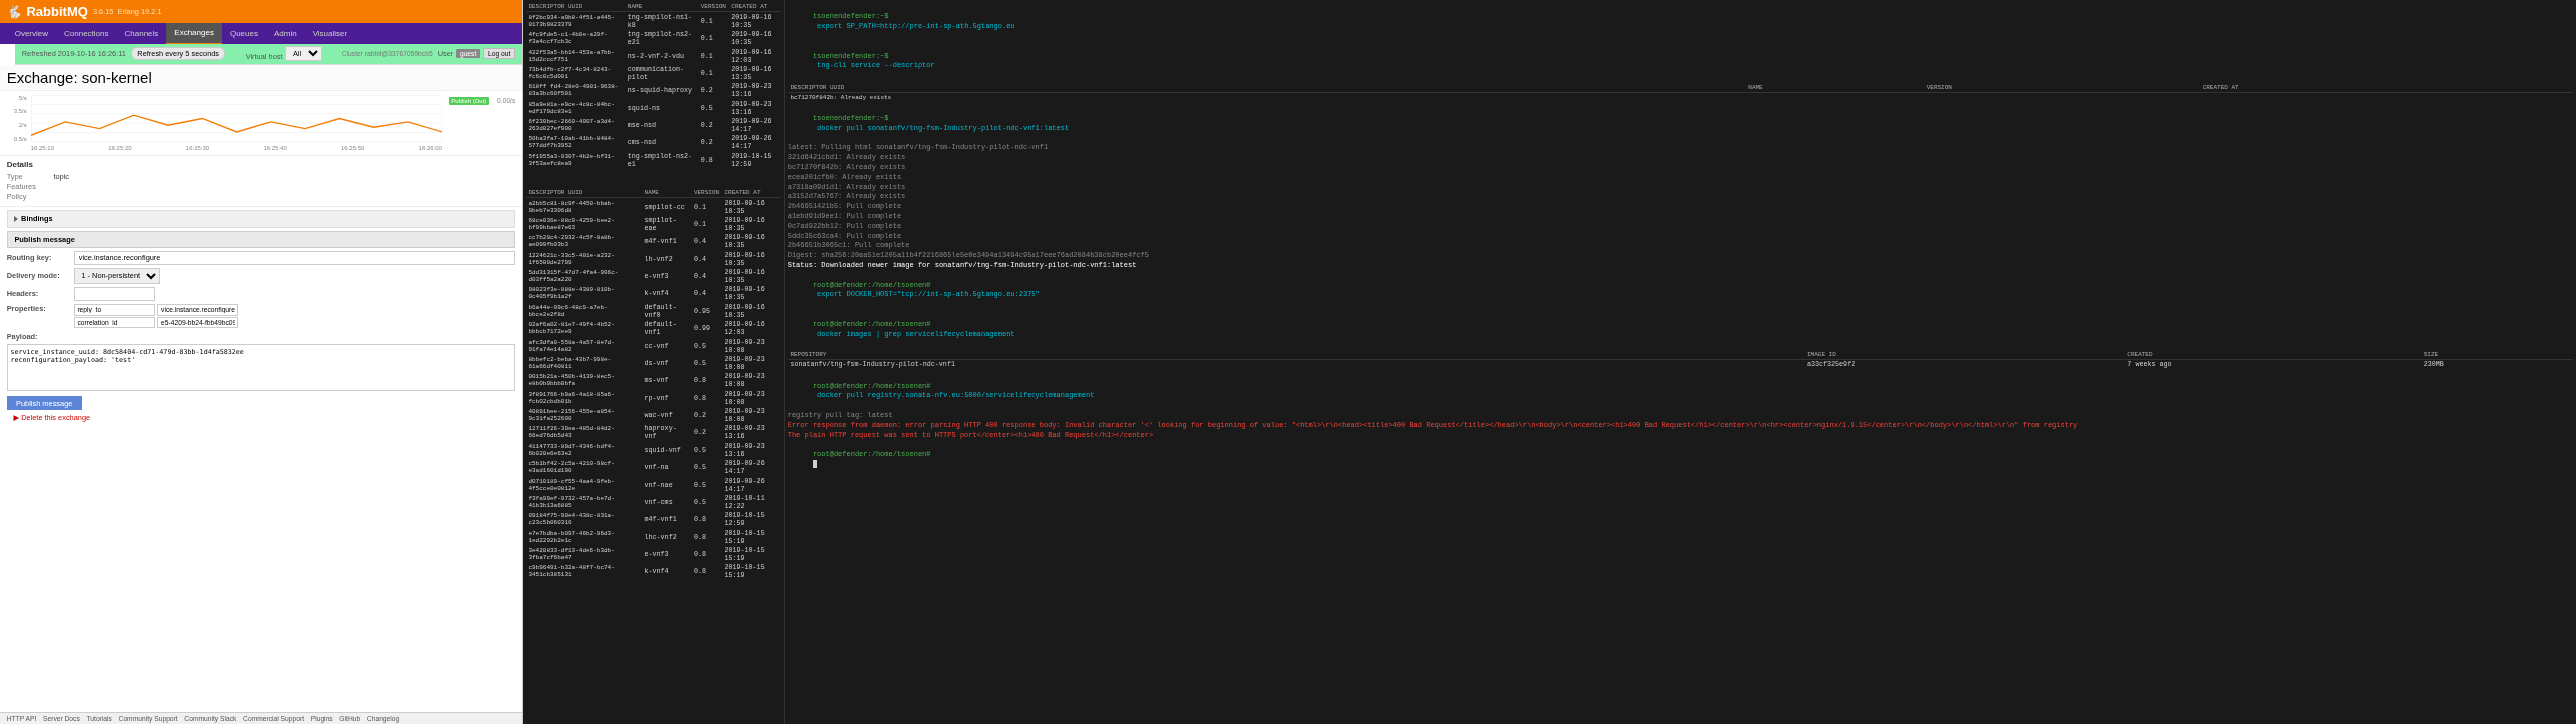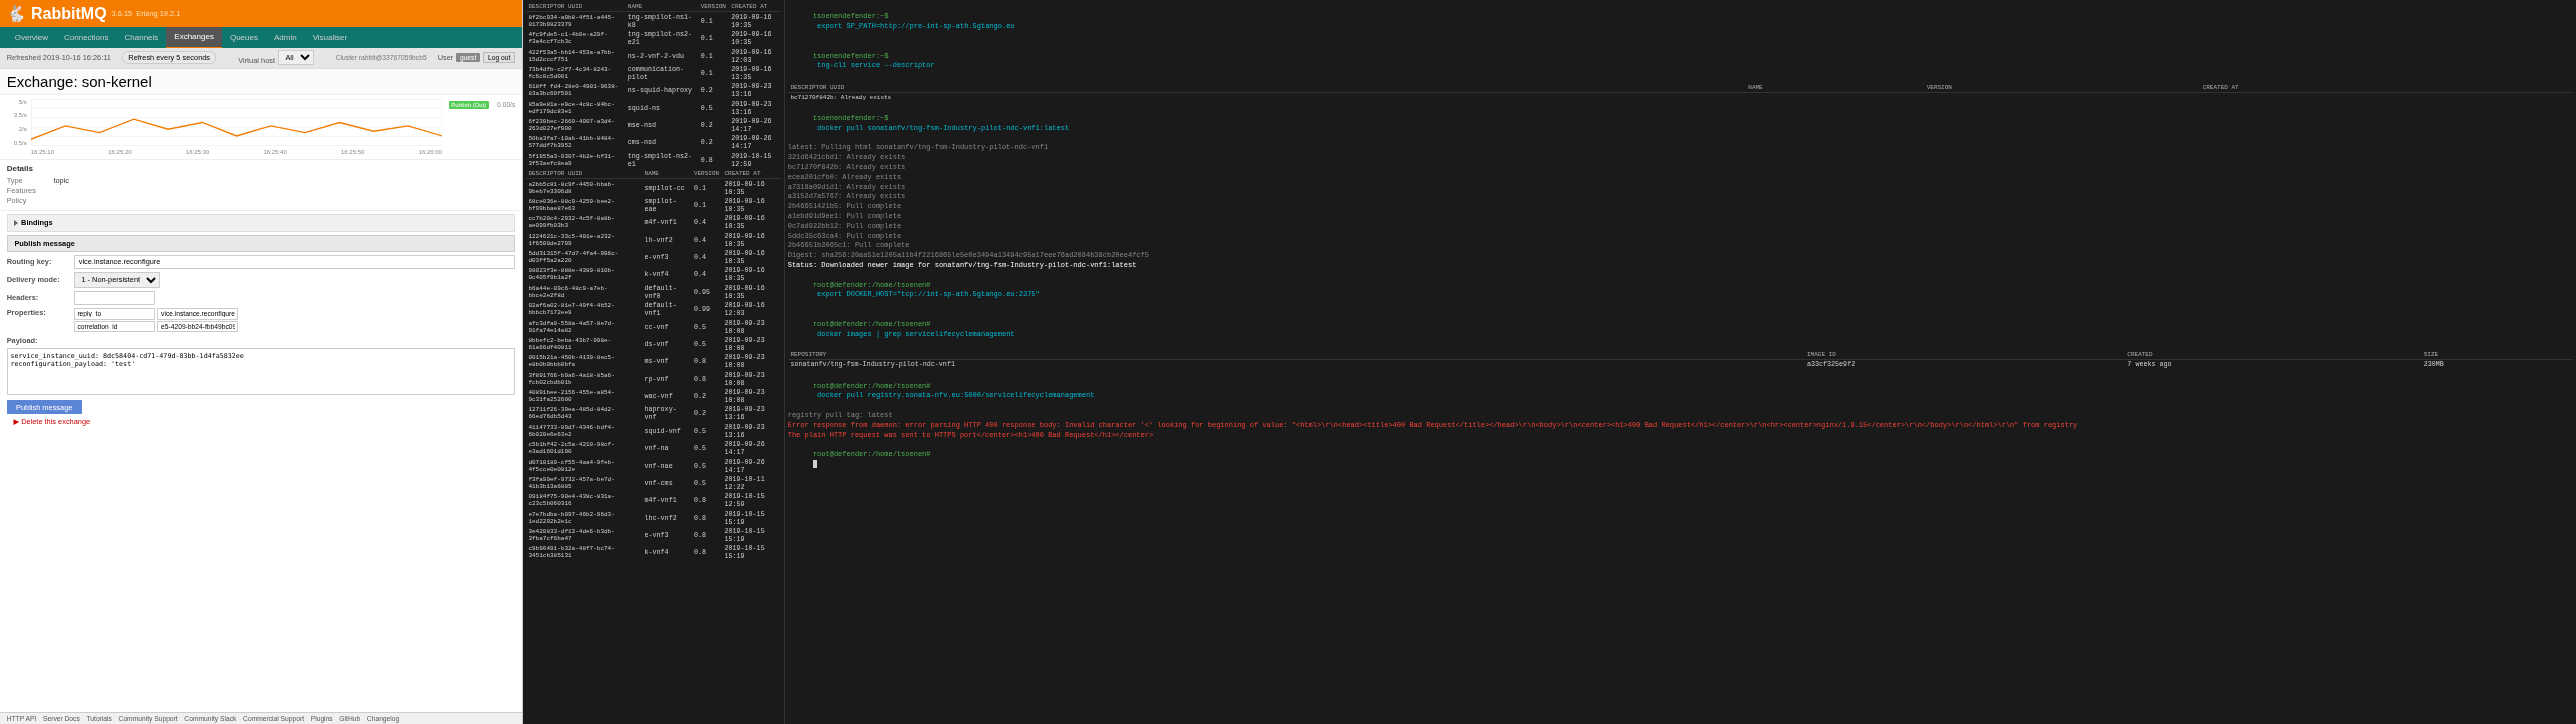--- a/index.html
+++ b/index.html
@@ -36,51 +36,52 @@
       font-size: 8.7px;
     }
     .logo-area {
       display: flex;
       align-items: center;
       gap: 4px;
     }
     .logo-rabbit {
       color: white;
       font-weight: bold;
-      font-size: 16px;
+      font-size: 13px;
     }
     .version-info {
       font-size: 7.4px;
       color: #ffe0b2;
       margin-left: 1px;
     }
     .nav-bar {
-      background: #0f766e;
+      background: #4c1d95;
       display: flex;
       align-items: center;
       padding: 0 6.7px;
     }
     .nav-item {
       color: #ccc;
       padding: 5.4px 8px;
       font-size: 8px;
       cursor: pointer;
       text-decoration: none;
     }
     .nav-item.active { color: white; background: #555; border-bottom: 1.3px solid #f57c00; }
 
     .sub-bar {
-      background: #e5e5e5;
+      background: #86efac;
       border-bottom: 0.7px solid #ddd;
       padding: 2.7px 6.7px;
       display: flex;
       align-items: center;
-      gap: 11px;
+      gap: 5px;
       font-size: 7.4px;
       color: #555;
+      margin-left: 15px;
     }
     .refresh-btn {
       background: #e8e8e8;
       border: 0.7px solid #ccc;
       padding: 1.3px 5.4px;
       font-size: 7.4px;
       cursor: pointer;
       border-radius: 6px;
     }
     .virtual-host-area {
@@ -525,21 +526,21 @@
     <a>Plugins</a>
     <a>GitHub</a>
     <a>Changelog</a>
   </div>
 </div>
 
 <div id="right-panel">
 
   <div class="terminal-left">
 
-    <div style="margin-bottom:1px;">
+    <div style="margin-bottom:20px;">
       <table class="term-table">
         <thead>
           <tr>
             <th>DESCRIPTOR UUID</th>
             <th>NAME</th>
             <th>VERSION</th>
             <th>CREATED AT</th>
           </tr>
         </thead>
         <tbody>

